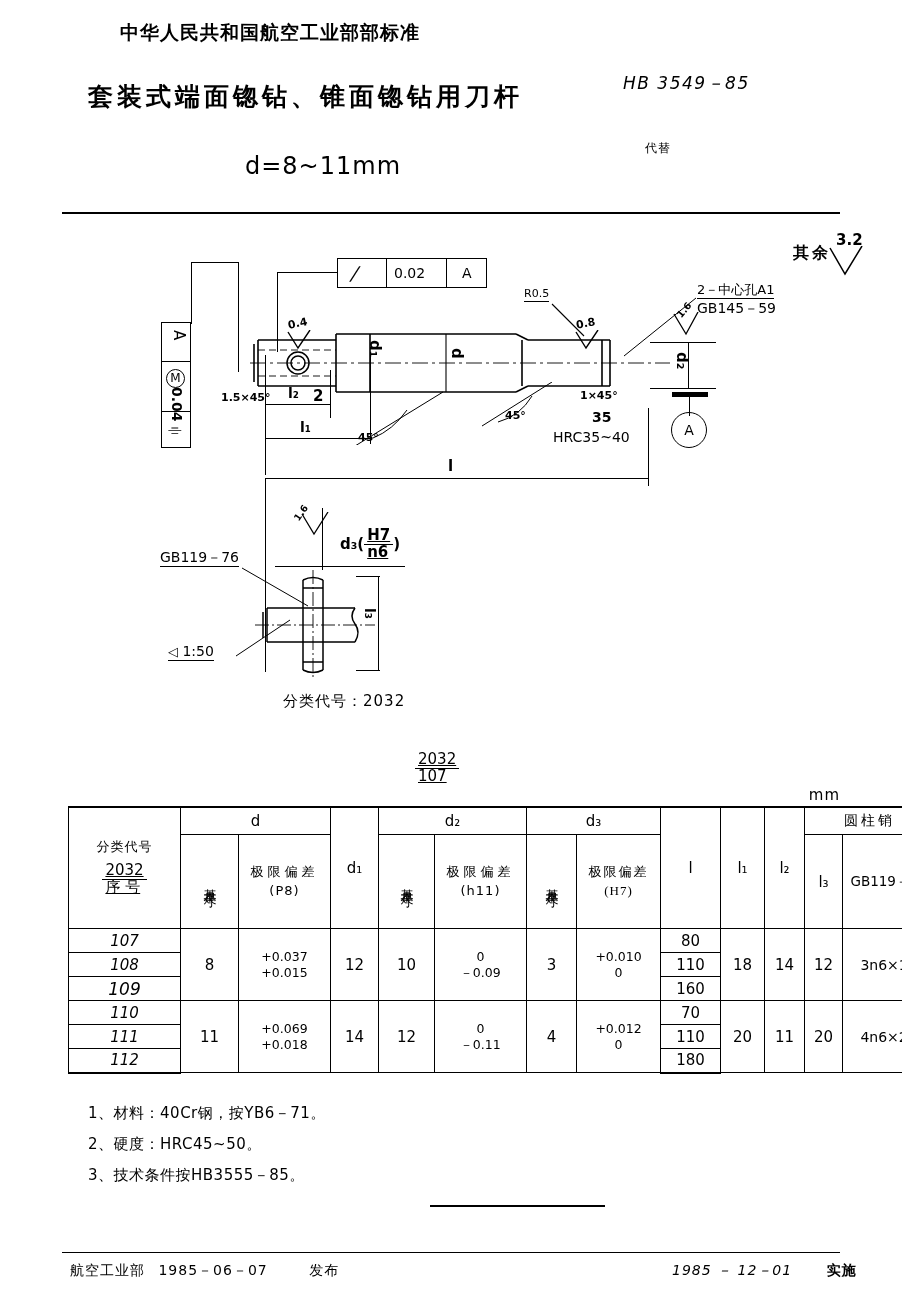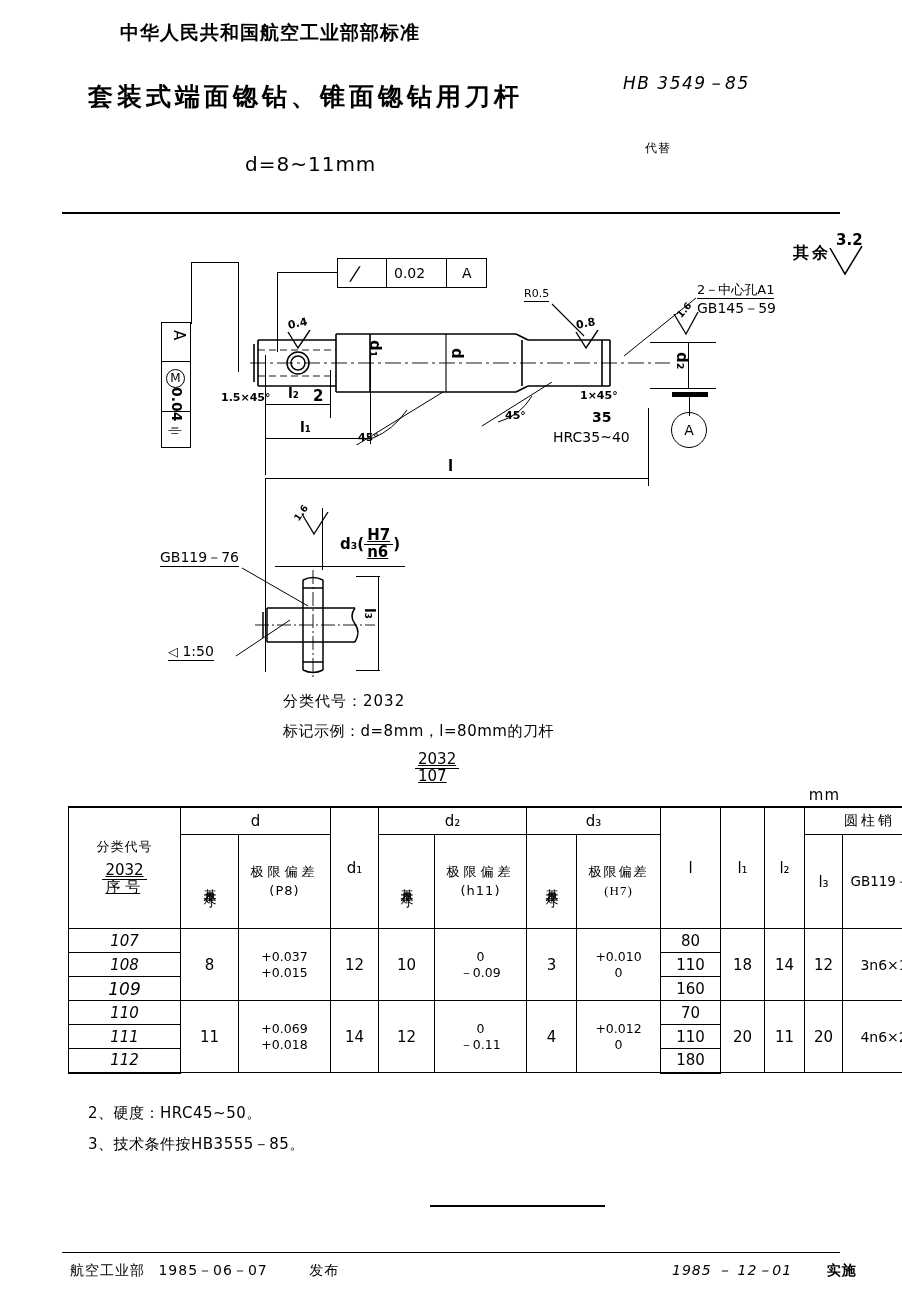--- a/index.html
+++ b/index.html
@@ -16,21 +16,21 @@
     font-size:19px;font-weight:bold;letter-spacing:1px;
     font-family:"DejaVu Sans",sans-serif;
   }
   .hdr-title{
     position:absolute;left:88px;top:80px;width:470px;
     font-size:25px;font-weight:bold;letter-spacing:4px;
     font-family:"DejaVu Sans",sans-serif;
   }
   .hdr-sub{
     position:absolute;left:245px;top:152px;
-    font-size:20px;letter-spacing:1px;
+    font-size:24px;letter-spacing:1px;
   }
   .hdr-std{
     position:absolute;left:623px;top:72px;
     font-size:17px;letter-spacing:1.5px;font-style:italic;
   }
   .hdr-rep{
     position:absolute;left:645px;top:140px;
     font-size:12px;letter-spacing:1px;
   }
   .rule-top{
@@ -303,21 +303,20 @@
 
     <div class="ln lnv" style="left:378px;top:576px;height:94px;"></div>
     <div class="ln lnh" style="left:356px;top:576px;width:24px;"></div>
     <div class="ln lnh" style="left:356px;top:670px;width:24px;"></div>
     <div class="t b" style="left:362px;top:608px;font-size:14px;writing-mode:vertical-rl;">l₃</div>
 
     <div class="ln lnv" style="left:265px;top:500px;height:172px;"></div>
   </div>
 
   <div class="cls-code cjk">分类代号：2032</div>
-  <div class="mark-ex cjk">标记示例：d=8mm，l=80mm的刀杆</div>
   <div class="mark-frac">
     <span class="frac">
       <span class="n">2032</span>
       <span class="d">107</span>
     </span>
   </div>
 
   <div class="unit-mm">mm</div>
 
   <table class="spec">
@@ -440,20 +439,21 @@
       <td style="font-size:15px;">110</td>
     </tr>
     <tr style="height:24px;">
       <td class="outer-b" style="font-style:italic;font-size:15px;">112</td>
       <td class="outer-b" style="font-size:15px;">180</td>
     </tr>
   </tbody>
     </table>
 
   <div class="notes cjk">
+    <div>1、材料：40Cr钢，按YB6－71。</div>
     <div>2、硬度：HRC45~50。</div>
     <div>3、技术条件按HB3555－85。</div>
   </div>
   <div class="note-rule"></div>
 
   <div class="foot-rule"></div>
   <div class="foot-l">
     <span class="cjk">航空工业部</span>
     <span style="margin-left:8px;">1985－06－07</span>
     <span class="cjk" style="margin-left:36px;">发布</span>

